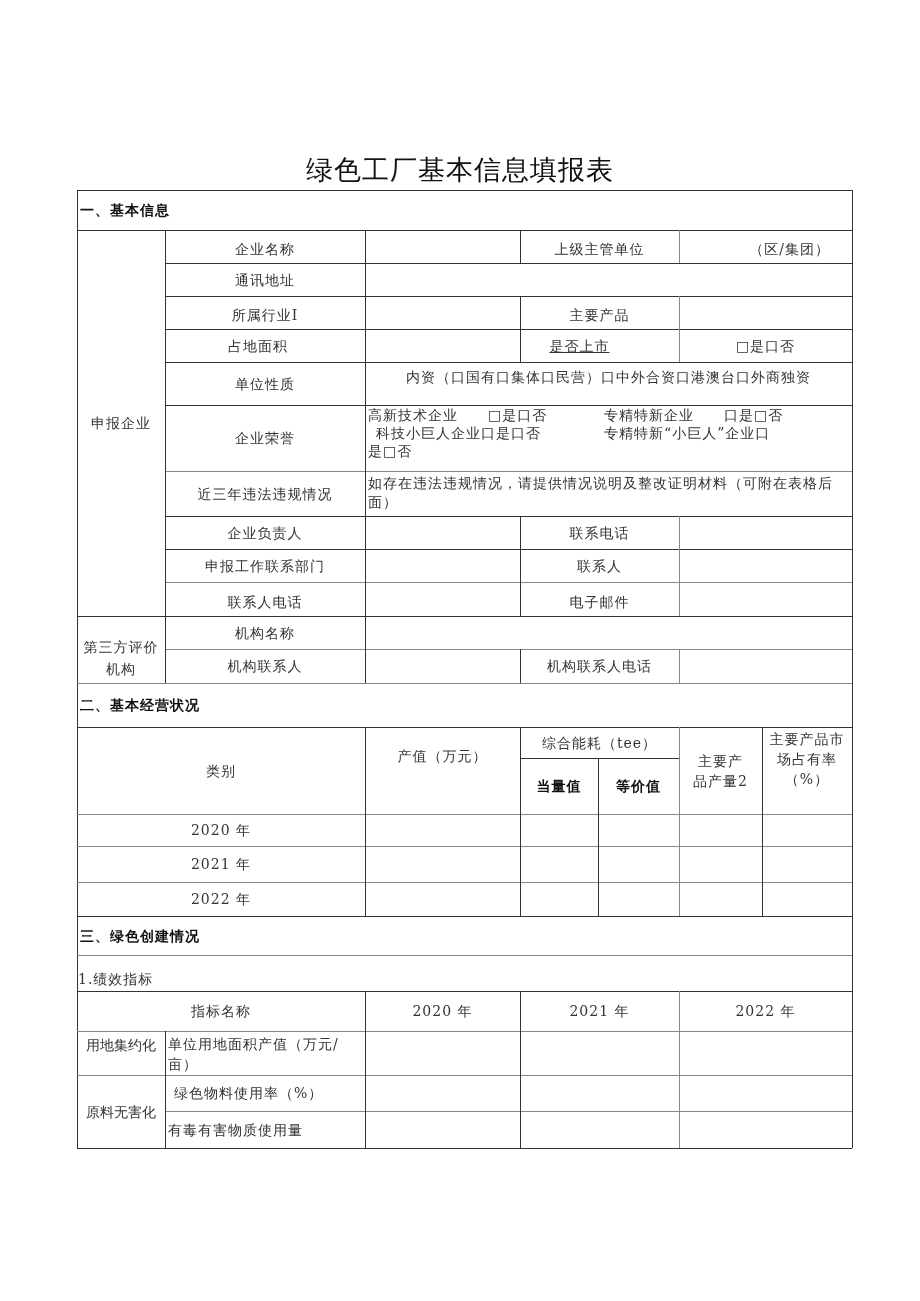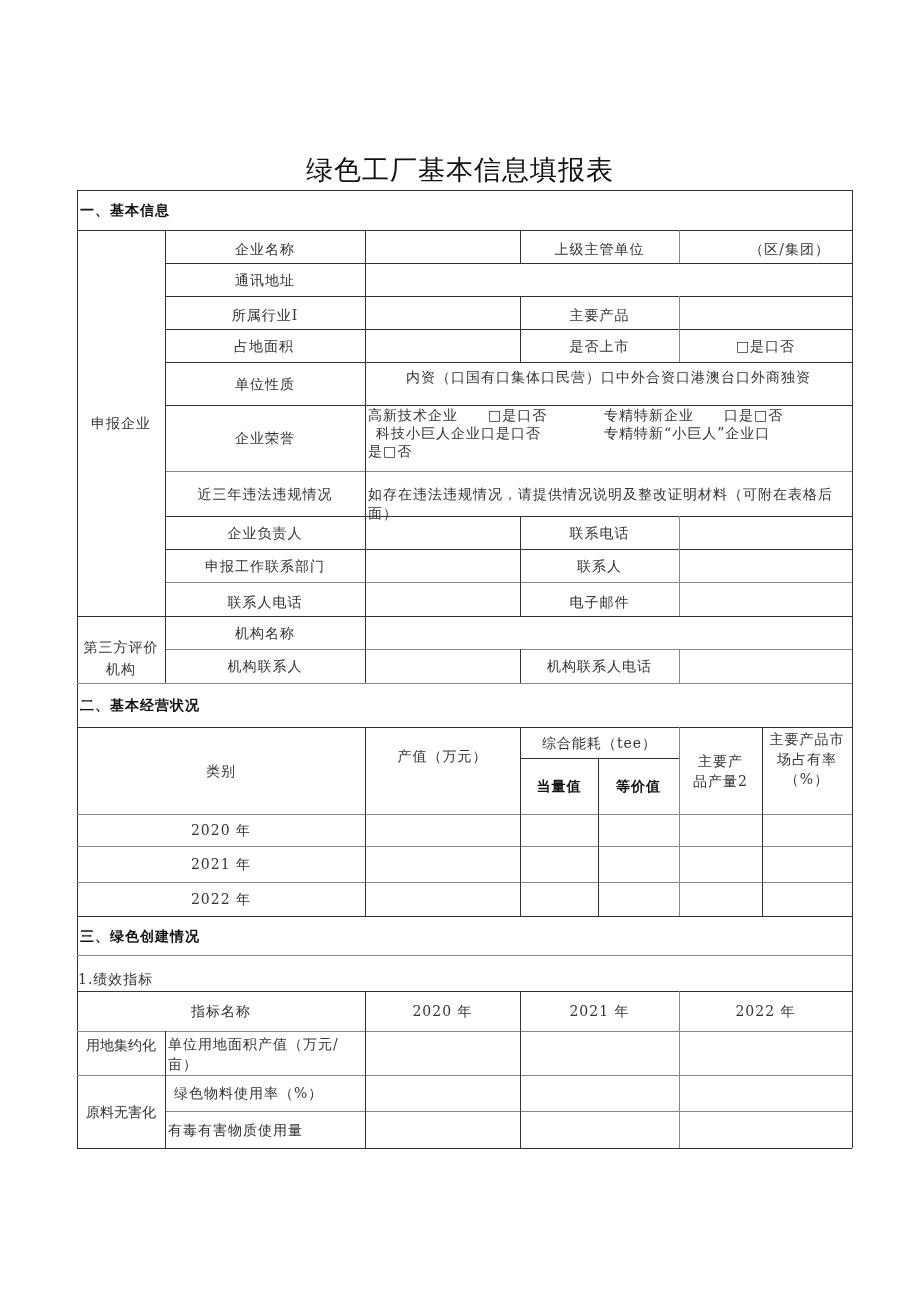--- a/index.html
+++ b/index.html
@@ -91,39 +91,39 @@
 <div class="cell bottom field" style="left:679px;top:230px;width:173px;height:33px;justify-content:flex-end;padding-right:22px;">（区/集团）</div>
 
 <div class="cell" style="left:165px;top:263px;width:200px;height:33px;">通讯地址</div>
 <div class="cell field" style="left:365px;top:263px;width:487px;height:33px;"></div>
 
 <div class="cell bottom" style="left:165px;top:296px;width:200px;height:33px;">所属行业Ⅰ</div>
 <div class="cell field" style="left:365px;top:296px;width:155px;height:33px;"></div>
 <div class="cell bottom" style="left:520px;top:296px;width:159px;height:33px;">主要产品</div>
 <div class="cell field" style="left:679px;top:296px;width:173px;height:33px;"></div>
 
-<div class="cell" style="left:164px;top:329px;width:200px;height:33px;">占地面积</div>
+<div class="cell" style="left:158px;top:329px;width:200px;height:33px;">占地面积</div>
 <div class="cell field" style="left:365px;top:329px;width:155px;height:33px;"></div>
-<div class="cell" style="left:520px;top:329px;width:159px;height:33px;">是否上市</div>
+<div class="cell" style="left:500px;top:329px;width:159px;height:33px;text-decoration:underline;">是否上市</div>
 <div class="cell" style="left:679px;top:329px;width:173px;height:33px;">□是口否</div>
 
 <div class="cell" style="left:165px;top:362px;width:200px;height:43px;">单位性质</div>
 <div class="cell top" style="left:365px;top:362px;width:487px;height:43px;padding-top:5px;">内资（口国有口集体口民营）口中外合资口港澳台口外商独资</div>
 
 <div class="cell" style="left:165px;top:405px;width:200px;height:66px;">企业荣誉</div>
 <div style="position:absolute;left:368px;top:406px;width:484px;height:64px;font-size:14px;line-height:18px;color:#333;letter-spacing:1px;">
   <div style="position:absolute;left:0;top:0;">高新技术企业　　□是口否</div>
   <div style="position:absolute;left:236px;top:0;">专精特新企业　　口是□否</div>
   <div style="position:absolute;left:8px;top:18px;text-align:center;">科技小巨人企业口是口否</div>
   <div style="position:absolute;left:236px;top:18px;">专精特新“小巨人”企业口</div>
   <div style="position:absolute;left:0;top:36px;">是□否</div>
 </div>
 
 <div class="cell" style="left:165px;top:471px;width:200px;height:45px;">近三年违法违规情况</div>
-<div class="cell left top" style="left:365px;top:471px;width:487px;height:45px;line-height:19px;padding-top:14px;padding-right:4px;">如存在违法违规情况，请提供情况说明及整改证明材料（可附在表格后面）</div>
+<div class="cell left top" style="left:365px;top:471px;width:487px;height:45px;line-height:19px;padding-top:3px;padding-right:4px;">如存在违法违规情况，请提供情况说明及整改证明材料（可附在表格后面）</div>
 
 <div class="cell" style="left:165px;top:516px;width:200px;height:33px;">企业负责人</div>
 <div class="cell field" style="left:365px;top:516px;width:155px;height:33px;"></div>
 <div class="cell" style="left:520px;top:516px;width:159px;height:33px;">联系电话</div>
 <div class="cell field" style="left:679px;top:516px;width:173px;height:33px;"></div>
 
 <div class="cell" style="left:165px;top:549px;width:200px;height:33px;">申报工作联系部门</div>
 <div class="cell field" style="left:365px;top:549px;width:155px;height:33px;"></div>
 <div class="cell" style="left:520px;top:549px;width:159px;height:33px;">联系人</div>
 <div class="cell field" style="left:679px;top:549px;width:173px;height:33px;"></div>

